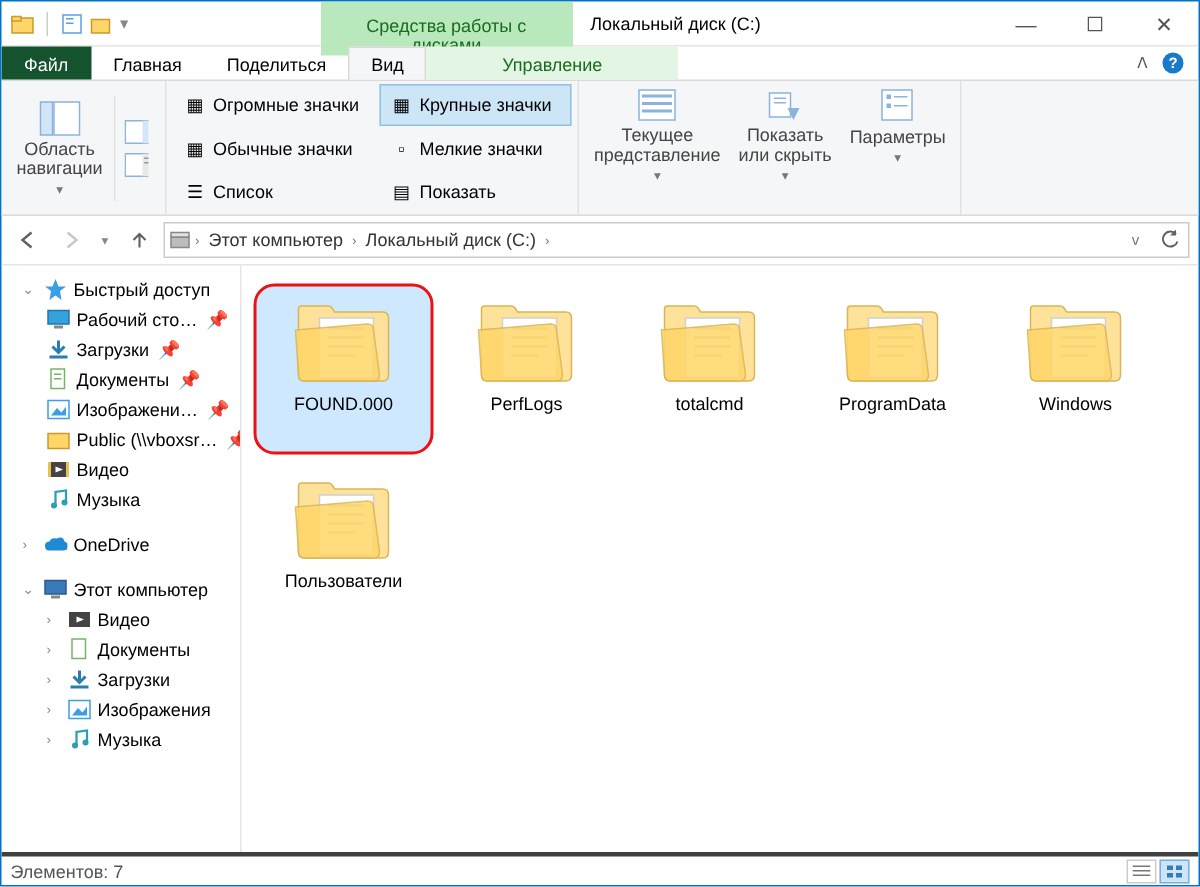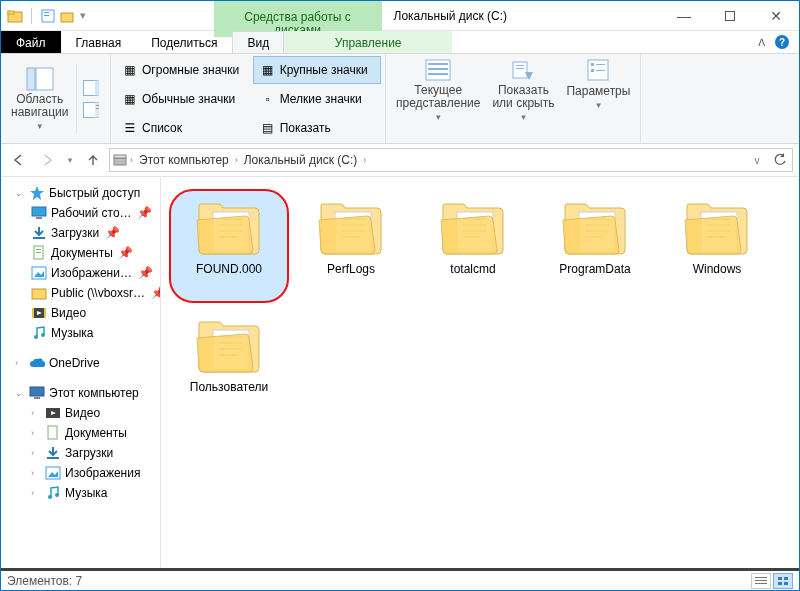--- a/index.html
+++ b/index.html
@@ -6,21 +6,21 @@
 body { background: #fff; width: 800px; height: 591px; border: 1px solid #0173c7; overflow: hidden; position: relative; }
 .titlebar { height: 30px; display: flex; align-items: stretch; border-bottom: 1px solid #e5e5e5; }
 .qat { display: flex; align-items: center; gap: 4px; padding: 0 6px; }
 .qat .sep { width: 1px; height: 16px; background: #ccc; margin: 0 4px; }
 .ctx-tab { background: #b9e8bd; color: #196c1f; padding: 4px 12px 0; display: flex; flex-direction: column; justify-content: flex-end; width: 168px; text-align: center; height: 36px; line-height: 13px; }
 .title-text { flex: 1; display: flex; align-items: center; padding-left: 12px; font-size: 12px; }
 .win-controls { display: flex; }
 .win-btn { width: 46px; display: flex; align-items: center; justify-content: center; font-size: 14px; color: #555; }
 .ribbon-tabs { height: 23px; display: flex; align-items: stretch; border-bottom: 1px solid #dadada; position: relative; }
 .tab { padding: 4px 14px 3px; cursor: pointer; border: 1px solid transparent; border-bottom: none; }
-.tab.file { background: #000000; color: #fff; }
+.tab.file { background: #14532d; color: #fff; }
 .tab.active { border-color: #dadada; background: #f5f6f7; }
 .tab.ctx { color: #196c1f; background: #e2f6e3; margin-left: 0; width: 168px; text-align: center; }
 .help-area { margin-left: auto; display: flex; align-items: center; gap: 10px; padding-right: 10px; color: #555; }
 .caret-up { font-size: 10px; }
 .help-icon { width: 14px; height: 14px; border-radius: 50%; background: #1979ca; color: #fff; display: inline-flex; align-items: center; justify-content: center; font-size: 10px; font-weight: bold; }
 .ribbon-body { height: 90px; background: #f5f6f7; border-bottom: 1px solid #dadada; display: flex; }
 .rgroup { border-right: 1px solid #e1e1e1; padding: 2px 4px 1px; display: flex; flex-direction: column; }
 .rgroup-label { text-align: center; color: #888; font-size: 11px; margin-top: auto; }
 .big-btn { display: flex; flex-direction: column; align-items: center; gap: 2px; padding: 2px 6px; color: #444; }
 .big-icon { width: 28px; height: 24px; }
@@ -43,21 +43,21 @@
 .workarea { display: flex; height: 392px; }
 .tree { width: 160px; border-right: 1px solid #e5e5e5; overflow: hidden; padding-top: 6px; white-space: nowrap; }
 .tree-item { display: flex; align-items: center; gap: 4px; padding: 2px 2px 2px 14px; }
 .tree-item.lvl2 { padding-left: 30px; }
 .tree-item .ex { width: 10px; font-size: 9px; color: #888; }
 .tree-icon { width: 16px; height: 16px; display: inline-flex; align-items: center; justify-content: center; }
 .pin { color: #888; margin-left: 2px; }
 .content { flex: 1; padding: 12px 8px; display: flex; flex-wrap: wrap; align-content: flex-start; gap: 4px 2px; }
 .item { width: 120px; height: 114px; display: flex; flex-direction: column; align-items: center; justify-content: flex-start; padding: 8px 4px 4px; border: 1px solid transparent; }
 .item.sel { background: #cde8ff; border: 1px solid #84c0ea; }
-.item.highlighted { border: 2px solid #e11; border-radius: 24px; padding: 7px 3px 3px; }
+.item.highlighted { border: 2px solid #e11; border-radius: 14px; padding: 7px 3px 3px; }
 .item-label { margin-top: 4px; text-align: center; word-break: break-word; }
 .statusbar { position: absolute; bottom: 0; left: 0; right: 0; height: 22px; border-top: 3px solid #404040; display: flex; align-items: center; padding: 0 6px; font-size: 11px; color: #555; }
 .statusbar .views { margin-left: auto; display: flex; gap: 2px; }
 .view-btn { width: 20px; height: 16px; border: 1px solid #ccc; display: flex; align-items: center; justify-content: center; }
 .view-btn.active { background: #cde6f7; border-color: #7daee0; }
 svg { display: block; }
 .quick-star { fill: #3a9fe4; }
 .drive-icon { fill: #bcbcbc; }
 </style>
 </head>

